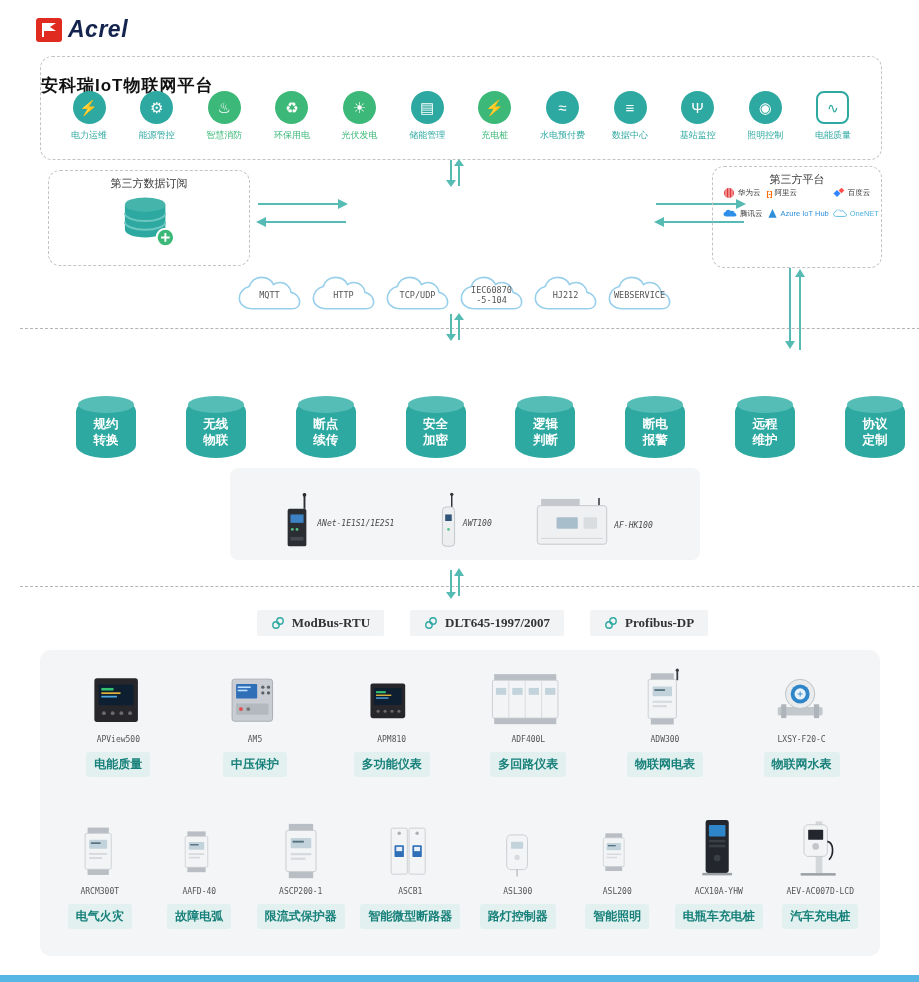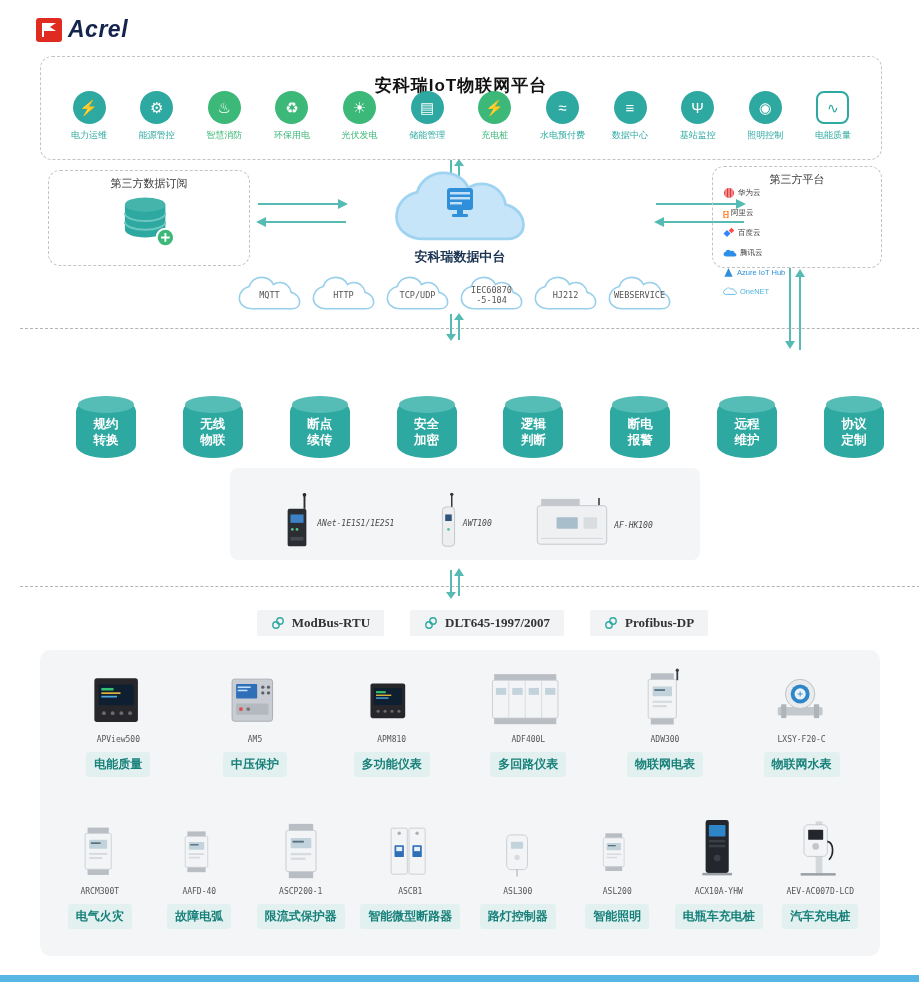--- a/index.html
+++ b/index.html
@@ -10,21 +10,21 @@
   .page{position:relative;width:919px;height:982px;background:#fff;font-family:"Liberation Sans",sans-serif;overflow:hidden;padding-left:46px;}
 
   
   .logo{position:absolute;left:36px;top:16px;display:flex;align-items:center;gap:6px;}
   .logo-text{font-size:23px;font-weight:bold;font-style:italic;color:var(--navy);letter-spacing:.5px;}
 
   .dashed{border:1px dashed #c3c3c3;border-radius:12px;position:absolute;box-sizing:border-box;}
 
   
   .platform-box{left:40px;top:56px;width:842px;height:104px;}
-  .platform-title{position:absolute;left:0;right:0;top:6px;text-align:center;font-size:17px;font-weight:bold;color:#111;letter-spacing:1px;}
+  .platform-title{position:absolute;left:0;right:0;top:6px;font-size:17px;font-weight:bold;color:#111;letter-spacing:1px;}
   .apps-row{position:absolute;left:16px;right:16px;top:34px;display:flex;justify-content:space-between;}
   .app{width:64px;display:flex;flex-direction:column;align-items:center;gap:5px;}
   .app-icon{width:33px;height:33px;border-radius:50%;background:var(--accent);color:#fff;display:flex;align-items:center;justify-content:center;font-size:15px;line-height:1;}
   .app-label{font-size:9px;color:var(--accent);white-space:nowrap;}
   .app:nth-child(3) .app-icon,.app:nth-child(4) .app-icon,.app:nth-child(5) .app-icon,.app:nth-child(7) .app-icon{background:var(--green);}
   .app:nth-child(3) .app-label,.app:nth-child(4) .app-label,.app:nth-child(5) .app-label,.app:nth-child(7) .app-label{color:var(--green);}
   .app--outline .app-icon{background:#fff;border:2px solid var(--accent);color:var(--accent);border-radius:8px;box-sizing:border-box;font-size:14px;}
 
   
   .varrow1{position:absolute;left:442px;top:158px;}
@@ -37,21 +37,21 @@
   
   .left-box{left:48px;top:170px;width:202px;height:96px;}
   .box-title{position:absolute;left:0;right:0;top:5px;text-align:center;font-size:11px;color:#333;}
   .db-wrap{position:absolute;left:0;right:0;top:24px;display:flex;justify-content:center;}
   .cloud-center{position:absolute;left:376px;top:170px;width:168px;height:96px;}
   .big-cloud{position:absolute;left:9px;top:0;}
   .big-cloud use{fill:#C7E5F8;stroke:#9ED3F2;stroke-width:2;}
   .server-ic{position:absolute;left:69px;top:16px;}
   .cloud-label{position:absolute;left:0;right:0;bottom:0;text-align:center;font-size:13px;font-weight:bold;color:#1A3350;}
   .right-box{left:712px;top:166px;width:170px;height:102px;}
-  .partners{position:absolute;left:10px;right:6px;top:20px;display:grid;grid-template-columns:1fr;gap:9px 4px;}
+  .partners{position:absolute;left:10px;right:6px;top:20px;display:grid;grid-template-columns:1fr 1fr 1fr;gap:9px 4px;}
   .partner{display:flex;align-items:center;gap:3px;font-size:7.5px;color:#333;white-space:nowrap;}
   .partner .p-azure{color:#2E8FD9;}
   .partner .p-onenet{color:#4FB3E0;}
   .p-ali-ic{color:#FF6A00;font-weight:bold;font-size:8px;letter-spacing:-1px;}
 
   
   .proto-row{position:absolute;left:236px;top:276px;width:440px;display:flex;gap:7px;}
   .cloud-chip{position:relative;width:67px;height:38px;}
   .cloud-chip svg{position:absolute;inset:0;}
   .cloud-chip use{fill:#fff;stroke:#98CFEA;stroke-width:2.5;}
@@ -61,21 +61,21 @@
   .sep{position:absolute;left:20px;right:20px;border-top:1px dashed #b3b3b3;}
   .sep1{top:328px;} .sep2{top:586px;}
 
   
   .conn-bar{position:absolute;left:345px;top:350px;width:230px;height:40px;background:#F3F4F5;border-radius:4px;display:flex;align-items:center;justify-content:space-around;}
   .conn-item{display:flex;flex-direction:column;align-items:center;gap:3px;}
   .conn-label{font-size:9.5px;font-weight:bold;color:#222;}
   .fiber-glyph{width:2.5px;height:11px;background:var(--accent);border-radius:1px;}
 
   
-  .features-row{position:absolute;left:76px;right:81px;top:398px;display:flex;justify-content:space-between;}
+  .features-row{position:absolute;left:76px;right:60px;top:398px;display:flex;justify-content:space-between;}
   .cylinder{position:relative;width:60px;height:60px;background:var(--accent);border-radius:30px/13px;display:flex;flex-direction:column;align-items:center;justify-content:center;padding-top:8px;box-sizing:border-box;}
   .cylinder::before{content:"";position:absolute;top:-2px;left:2px;right:2px;height:17px;border-radius:50%;background:#55BDB5;}
   .cyl-line{position:relative;z-index:1;color:#fff;font-size:12.5px;font-weight:bold;line-height:16px;}
 
   
   .gateway-box{position:absolute;left:230px;top:468px;width:470px;height:92px;background:#F4F5F6;border-radius:8px;display:flex;justify-content:space-around;align-items:flex-end;padding:10px 28px 10px;box-sizing:border-box;}
   .gateway{display:flex;flex-direction:row;align-items:center;font-style:italic;}
   .gw-model{margin-top:5px;font-family:"DejaVu Sans Mono",monospace;font-size:8px;color:#4a4a4a;}
 
   
@@ -307,34 +307,20 @@
     </div>
   </section>
 
   <svg class="harrows-left" width="96" height="34" viewBox="0 0 96 34">
     <line x1="4" y1="8" x2="84" y2="8" stroke="#56BBB3" stroke-width="2"></line>
       <polygon points="84,3 94,8 84,13" fill="#56BBB3"></polygon>
     <line x1="92" y1="26" x2="12" y2="26" stroke="#56BBB3" stroke-width="2"></line>
       <polygon points="12,21 2,26 12,31" fill="#56BBB3"></polygon>
   </svg>
 
-  <div class="cloud-center">
-    <svg class="big-cloud" width="150" height="80" viewBox="0 0 100 58">
-      <use href="#sym-cloud" width="100" height="58"></use>
-    </svg>
-    <svg class="server-ic" width="30" height="32" viewBox="0 0 30 32">
-      <rect x="2" y="2" width="26" height="22" rx="3" fill="#2F8FD9"></rect>
-      <rect x="5" y="6" width="20" height="2.5" fill="#BFE0F8"></rect>
-        <rect x="5" y="11" width="20" height="2.5" fill="#BFE0F8"></rect>
-      <rect x="5" y="16" width="12" height="2.5" fill="#BFE0F8"></rect>
-      <rect x="12" y="24" width="6" height="4" fill="#2F8FD9"></rect>
-        <rect x="7" y="28" width="16" height="3" rx="1" fill="#2F8FD9"></rect>
-    </svg>
-    <span class="cloud-label">安科瑞数据中台</span>
-  </div>
 
   <svg class="harrows-right" width="96" height="34" viewBox="0 0 96 34">
     <line x1="4" y1="8" x2="84" y2="8" stroke="#56BBB3" stroke-width="2"></line>
       <polygon points="84,3 94,8 84,13" fill="#56BBB3"></polygon>
     <line x1="92" y1="26" x2="12" y2="26" stroke="#56BBB3" stroke-width="2"></line>
       <polygon points="12,21 2,26 12,31" fill="#56BBB3"></polygon>
   </svg>
 
   <section class="dashed right-box">
     <span class="box-title">第三方平台</span>

